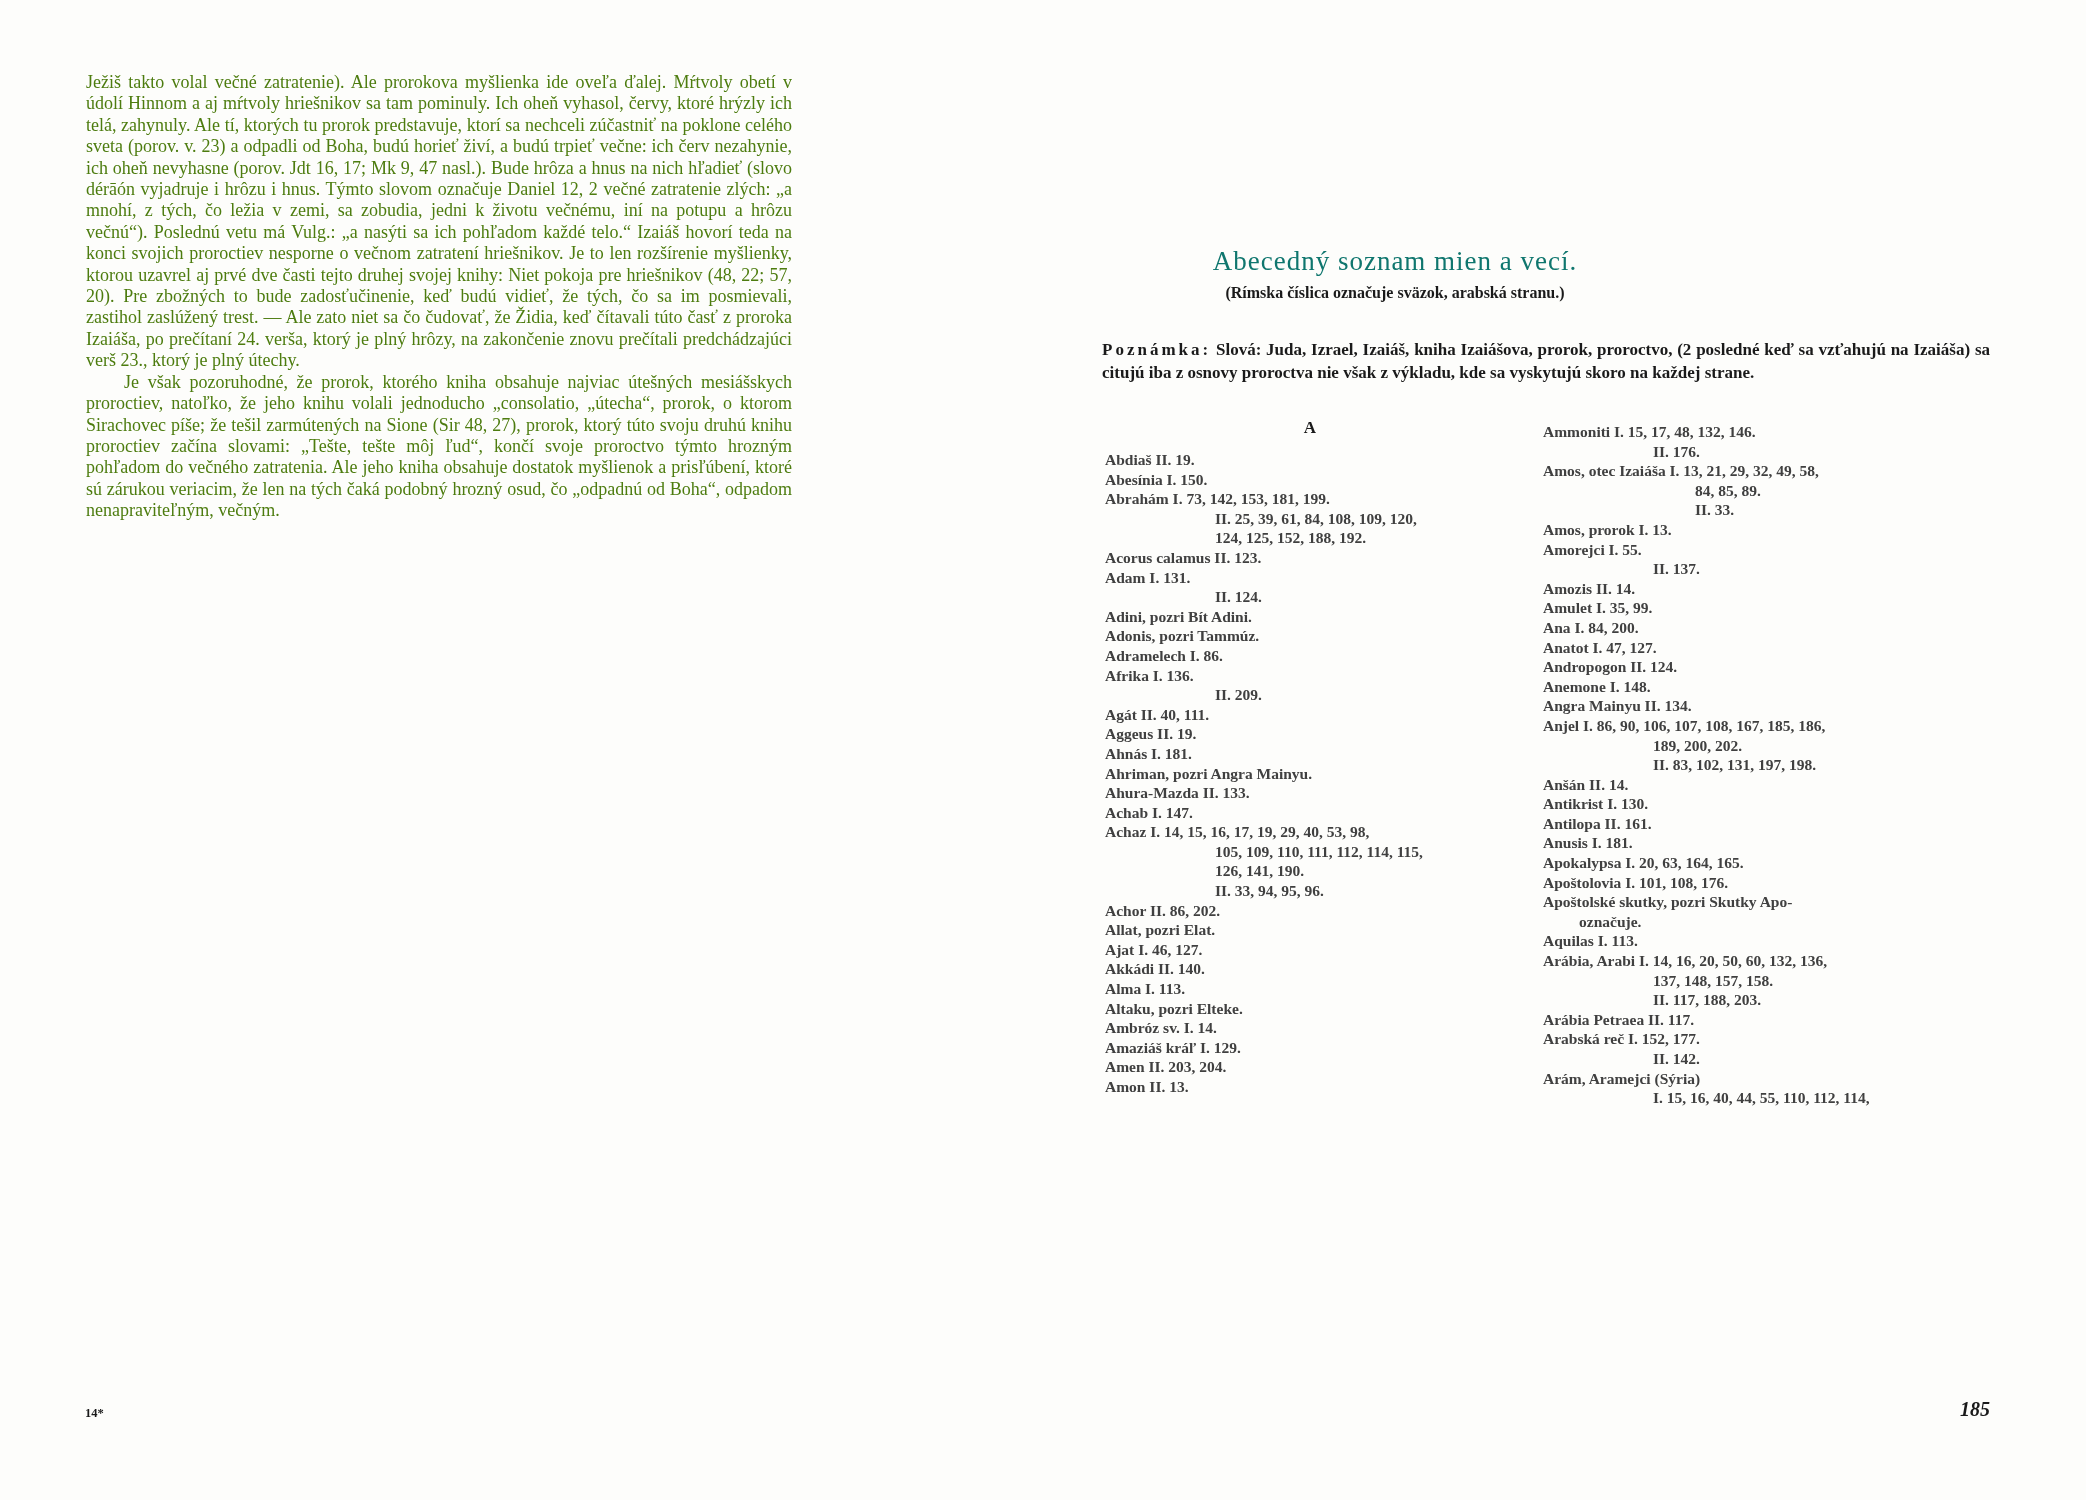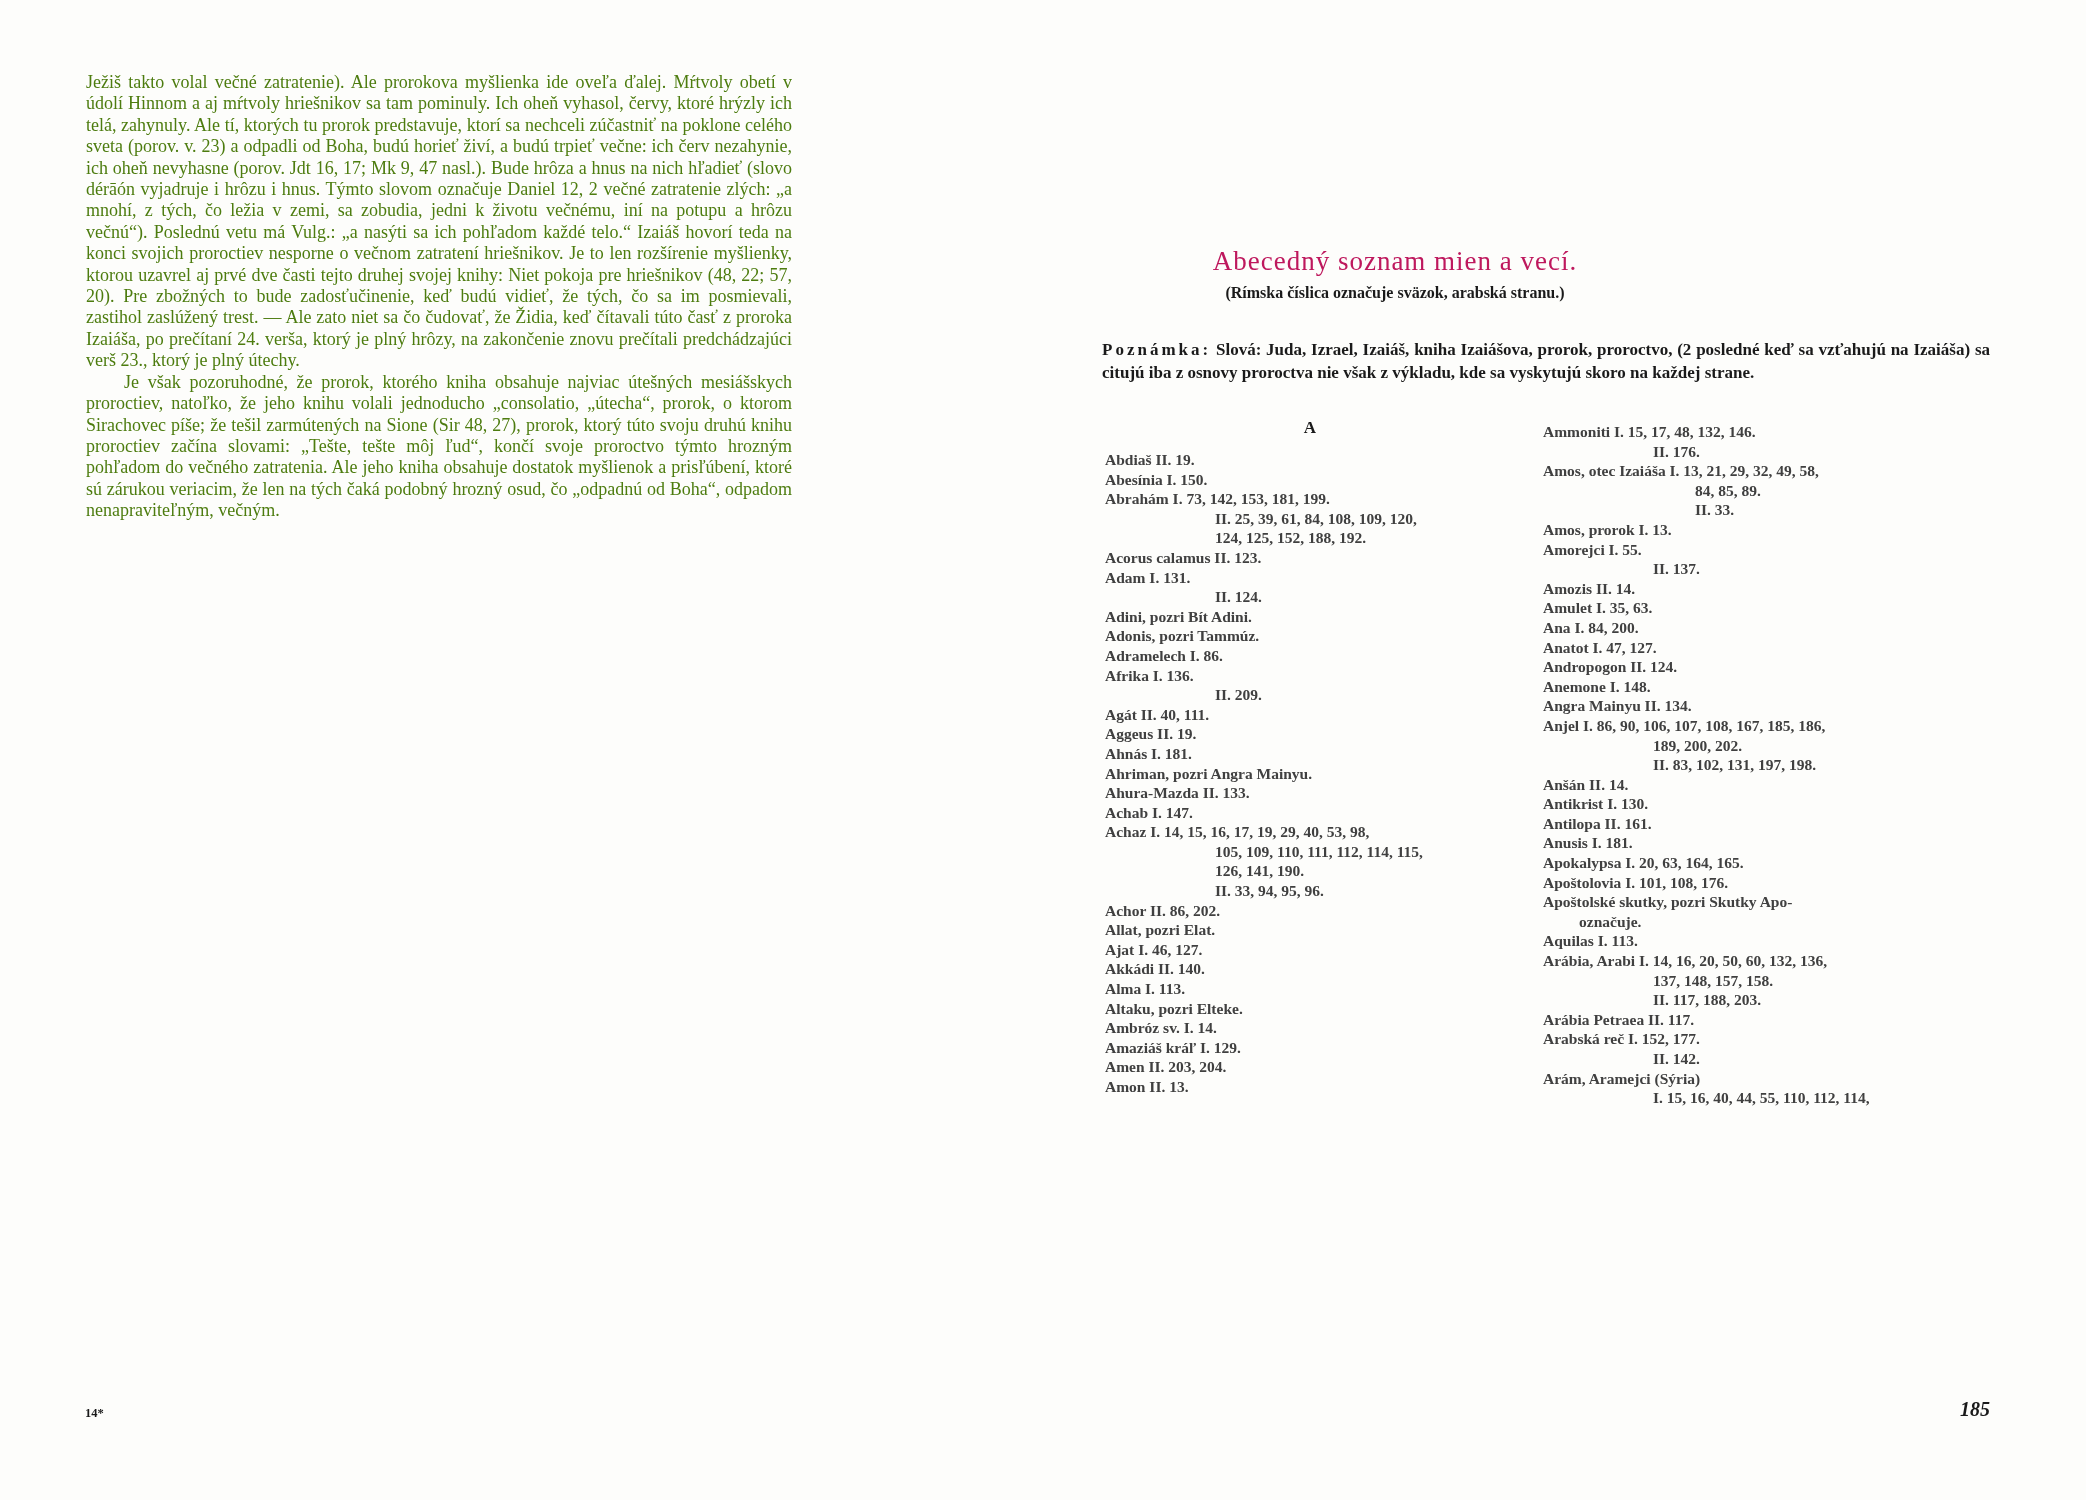--- a/index.html
+++ b/index.html
@@ -26,21 +26,21 @@
     position: absolute;
     left: 85px; top: 1406px;
     font-size: 12.5px; font-weight: bold;
   }
   
   .rp-title {
     position: absolute;
     left: 1050px; top: 246px; width: 690px;
     text-align: center;
     font-size: 27px; letter-spacing: 1px;
-    color: #be185d;
+    color: #0f766e;
   }
   .rp-subtitle {
     position: absolute;
     left: 1050px; top: 284px; width: 690px;
     text-align: center;
     font-size: 16px; font-weight: bold;
   }
   .rp-note {
     position: absolute;
     left: 1102px; top: 338px; width: 888px;
@@ -134,21 +134,21 @@
     <div class="idx-col col2">
         <div class="entry ind-0">Ammoniti I. 15, 17, 48, 132, 146.</div>
         <div class="entry ind-2">II. 176.</div>
         <div class="entry ind-0">Amos, otec Izaiáša I. 13, 21, 29, 32, 49, 58,</div>
         <div class="entry ind-3">84, 85, 89.</div>
         <div class="entry ind-3">II. 33.</div>
         <div class="entry ind-0">Amos, prorok I. 13.</div>
         <div class="entry ind-0">Amorejci I. 55.</div>
         <div class="entry ind-2">II. 137.</div>
         <div class="entry ind-0">Amozis II. 14.</div>
-        <div class="entry ind-0">Amulet I. 35, 63.</div>
+        <div class="entry ind-0">Amulet I. 35, 99.</div>
         <div class="entry ind-0">Ana I. 84, 200.</div>
         <div class="entry ind-0">Anatot I. 47, 127.</div>
         <div class="entry ind-0">Andropogon II. 124.</div>
         <div class="entry ind-0">Anemone I. 148.</div>
         <div class="entry ind-0">Angra Mainyu II. 134.</div>
         <div class="entry ind-0">Anjel I. 86, 90, 106, 107, 108, 167, 185, 186,</div>
         <div class="entry ind-2">189, 200, 202.</div>
         <div class="entry ind-2">II. 83, 102, 131, 197, 198.</div>
         <div class="entry ind-0">Anšán II. 14.</div>
         <div class="entry ind-0">Antikrist I. 130.</div>

